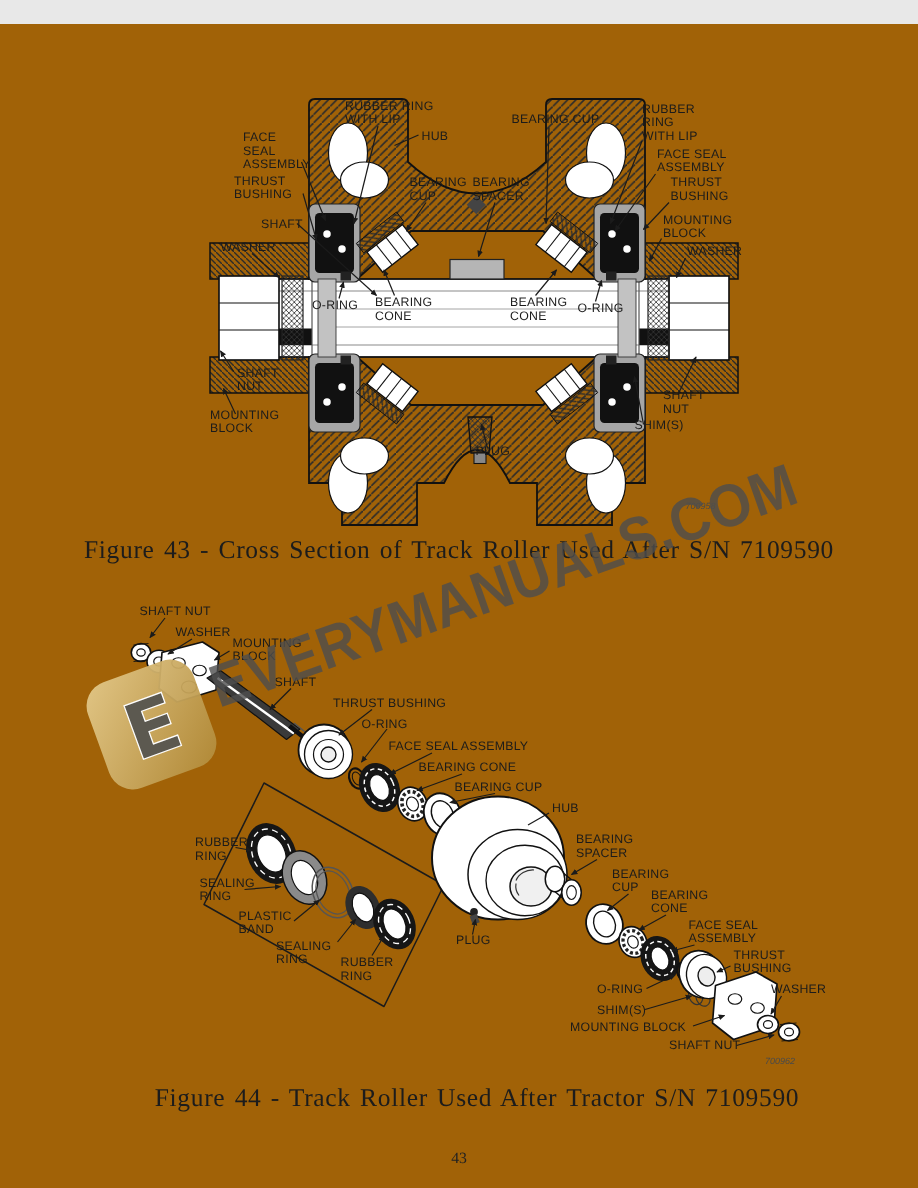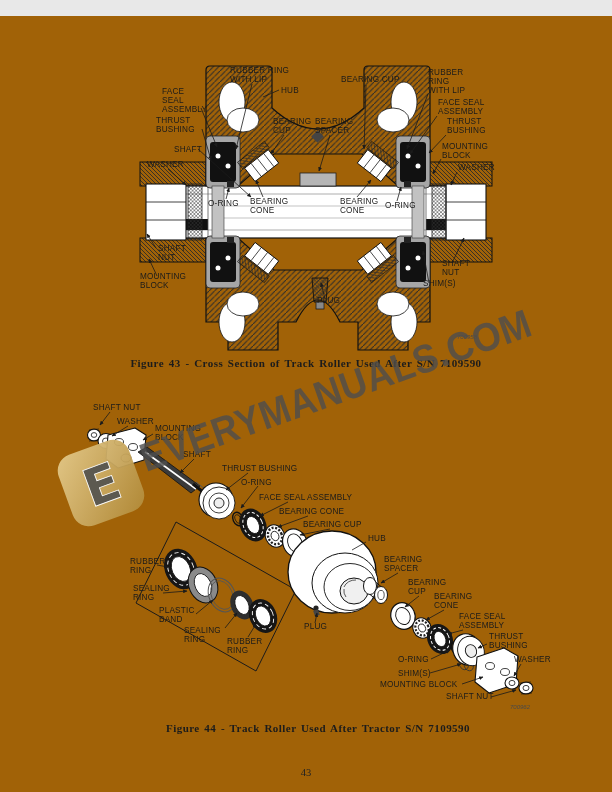--- a/index.html
+++ b/index.html
@@ -1,21 +1,21 @@
 <!DOCTYPE html>
 <html><head>
 <meta charset="utf-8">
 <style>
   html,body{margin:0;padding:0;background:#e8e8e8;}
   .page{position:relative;width:612px;height:792px;background:#a16207;margin:16px auto;overflow:hidden;
         font-family:"Liberation Sans",sans-serif;}
   .page svg{position:absolute;left:0;top:0;z-index:2;}
   .caption{position:absolute;left:0;right:0;text-align:center;z-index:1;
-           font-family:"Liberation Serif",serif;font-size:11px;color:#1c1c1c;
-           letter-spacing:.45px;word-spacing:1.5px;font-weight:bold;}
+           font-family:"Liberation Serif",serif;font-size:17px;color:#1c1c1c;
+           letter-spacing:.45px;word-spacing:1.5px;}
   .cap43{top:341px;}
   .cap44{top:706px;padding-left:24px;}
   .pageno{position:absolute;left:0;right:0;top:751px;text-align:center;z-index:1;
           font-family:"Liberation Serif",serif;font-size:10.5px;color:#222;}
   
   .lb{font-family:"Liberation Sans",sans-serif;font-size:8.2px;fill:#1b1b1b;letter-spacing:.2px;}
   .pn{font-family:"Liberation Sans",sans-serif;font-style:italic;font-size:6px;fill:#4a4a4a;}
   .ld{stroke:#1b1b1b;stroke-width:.8;fill:none;}
   .wm{font-family:"Liberation Sans",sans-serif;font-weight:bold;font-size:40px;
       fill:#4e4e4e;opacity:.80;letter-spacing:.5px;}

